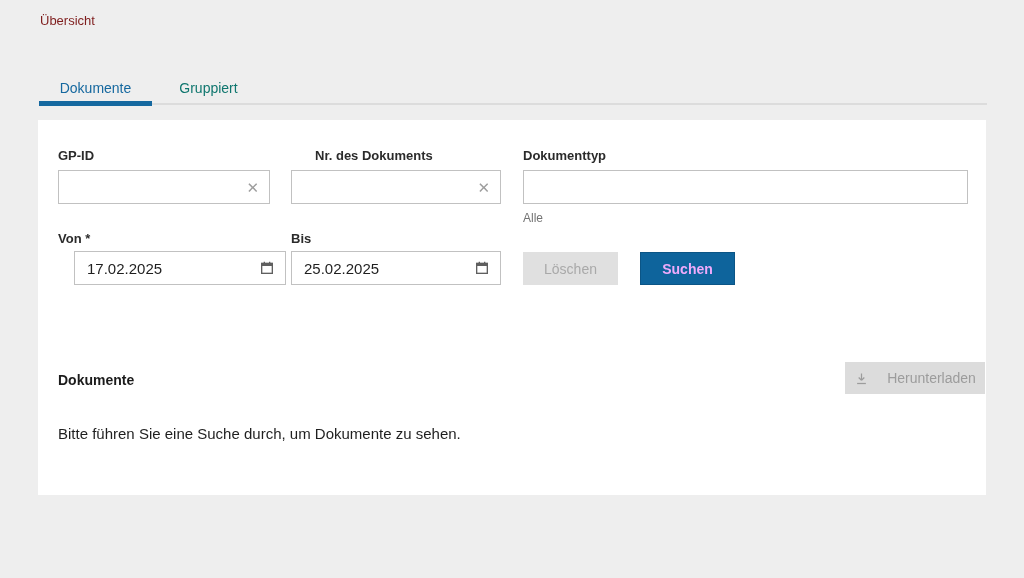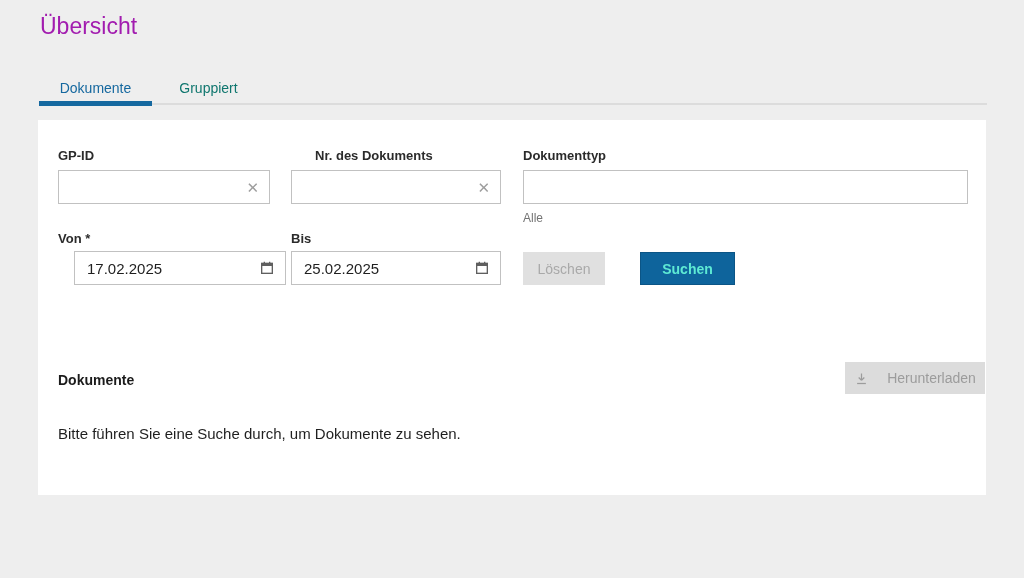--- a/index.html
+++ b/index.html
@@ -7,21 +7,21 @@
   body {
     background: #eeeeee;
     font-family: "Liberation Sans", sans-serif;
     color: #1f1f1f;
     overflow: hidden;
   }
   .canvas { position: relative; width: 1024px; height: 578px; }
 
   .page-title {
     position: absolute; left: 40px; top: 13px;
-    font-size: 23px; font-weight: 400; color: #a21caf;
+    font-size: 13px; font-weight: 400; color: #7f1d1d;
   }
 
   
   .tabs { position: absolute; left: 39px; top: 78px; display: flex; }
   .tab {
     width: 113px; text-align: center; font-size: 14px;
     color: #0f766e; padding: 2px 0 18px; cursor: pointer;
   }
   .tab.active { color: #15689f; }
   .tab-divider {
@@ -60,21 +60,21 @@
   .hint { position: absolute; font-size: 12px; color: #737373; }
 
   .btn {
     position: absolute; height: 33px; border: none;
     font-family: "Liberation Sans", sans-serif; font-size: 14px;
     display: flex; align-items: center; justify-content: center;
     cursor: pointer;
   }
   .btn-disabled { background: #e0e0e0; color: #a9a9a9; cursor: default; }
   .btn-primary {
-    background: #0e649c; color: #5eead4; font-weight: 700;
+    background: #0e649c; color: #f0abfc; font-weight: 700;
     border: 1px solid #0b5586;
   }
 
   .section-heading {
     position: absolute; left: 20px; top: 252px;
     font-size: 14px; font-weight: 700; color: #1b1b1b;
   }
   .download-btn {
     position: absolute; left: 807px; top: 242px;
     width: 140px; height: 32px;
@@ -141,21 +141,21 @@
       <input type="text" value="25.02.2025" style="">
       <span class="cal-icon">
         <svg width="16" height="16" viewBox="0 0 24 24">
           <rect x="4" y="5" width="16" height="15" fill="none" stroke="#5f5f5f" stroke-width="2"></rect>
           <rect x="4" y="5" width="16" height="4" fill="#5f5f5f"></rect>
           <path d="M8 2.5v4M16 2.5v4" stroke="#5f5f5f" stroke-width="2" fill="none"></path>
         </svg>
       </span>
     </div>
 
-    <button class="btn btn-disabled" style="left:485px; top:132px; width:82px;">Löschen</button>
+    <button class="btn btn-disabled" style="left:485px; top:132px; width:95px;">Löschen</button>
     <button class="btn btn-primary" style="left:602px; top:132px; width:95px;">Suchen</button>
 
     <div class="section-heading">Dokumente</div>
 
     <button class="download-btn">
       <span style="display:flex;align-items:center;">
         <svg width="15" height="15" viewBox="0 0 24 24">
           <path d="M12 4v11M12 15l-4.5-4.5M12 15l4.5-4.5" fill="none" stroke="#9c9c9c" stroke-width="2"></path>
           <path d="M5 20h14" stroke="#9c9c9c" stroke-width="2"></path>
         </svg>

